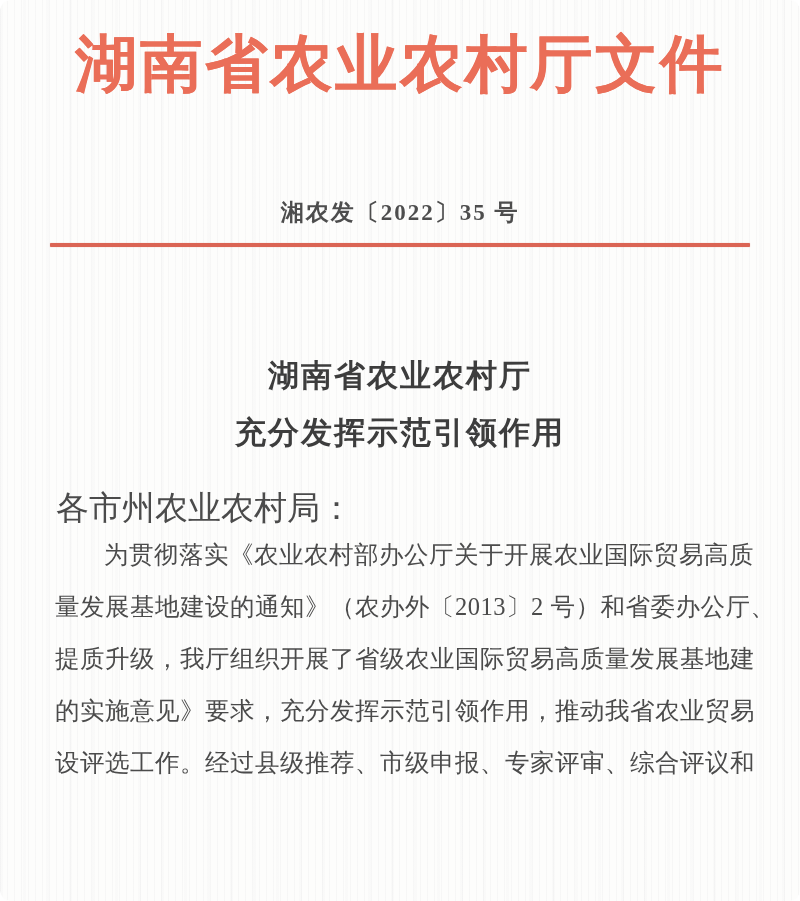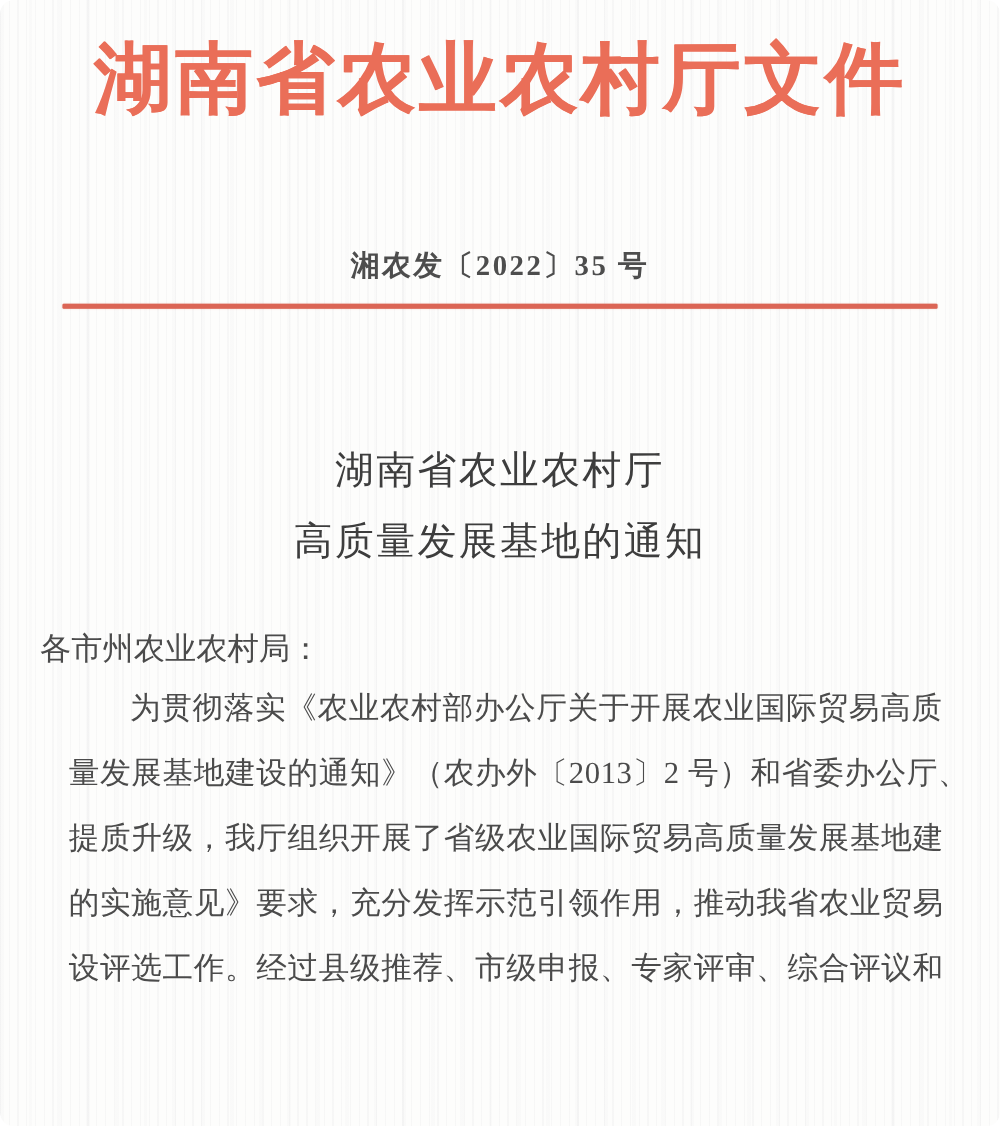--- a/index.html
+++ b/index.html
@@ -58,30 +58,30 @@
     border-radius: 1px;
     box-shadow: 0 0 1px rgba(219,101,85,0.6);
   }
 
   
   .doc-title {
     margin-top: 100px;
     text-align: center;
     font-size: 31px;
     line-height: 57px;
-    font-weight: normal;
+    font-weight: bold;
     letter-spacing: 2px;
     color: #3d3d3d;
   }
 
   
   .salutation {
-    margin-top: 42px;
-    padding-left: 32px;
-    font-size: 25px;
+    margin-top: 30px;
+    padding-left: 56px;
+    font-size: 33px;
     line-height: 34px;
     color: #4b4b4b;
   }
 
   
   .body-text {
     margin-top: 4px;
     padding: 0 55px;
     color: #4b4b4b;
   }
@@ -103,21 +103,21 @@
 <div class="page">
 
   <div class="header-title">湖南省农业农村厅文件</div>
 
   <div class="doc-number">湘农发〔2022〕35 号</div>
 
   <div class="red-rule"></div>
 
   <div class="doc-title">
     <div>湖南省农业农村厅</div>
-    <div>高质量发展基地的通知</div>
+    <div>充分发挥示范引领作用</div>
   </div>
 
   <div class="salutation">各市州农业农村局：</div>
 
   <div class="body-text">
     <div class="body-line indent">为贯彻落实《农业农村部办公厅关于开展农业国际贸易高质</div>
     <div class="body-line">量发展基地建设的通知》（农办外〔2013〕2 号）和省委办公厅、</div>
     <div class="body-line">提质升级，我厅组织开展了省级农业国际贸易高质量发展基地建</div>
     <div class="body-line">的实施意见》要求，充分发挥示范引领作用，推动我省农业贸易</div>
     <div class="body-line">设评选工作。经过县级推荐、市级申报、专家评审、综合评议和</div>

